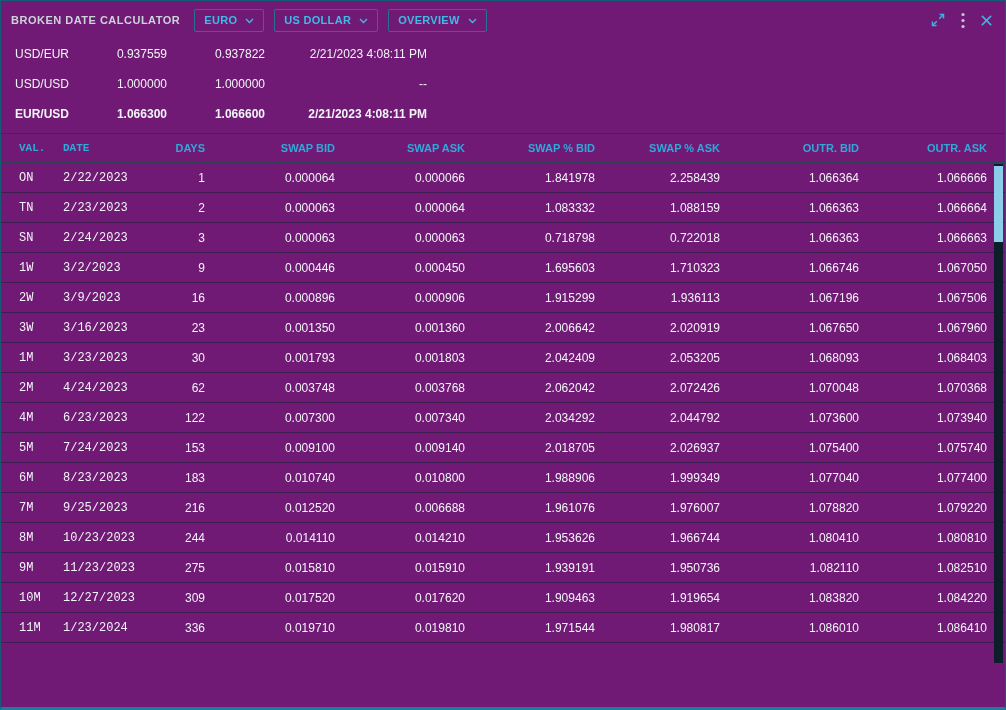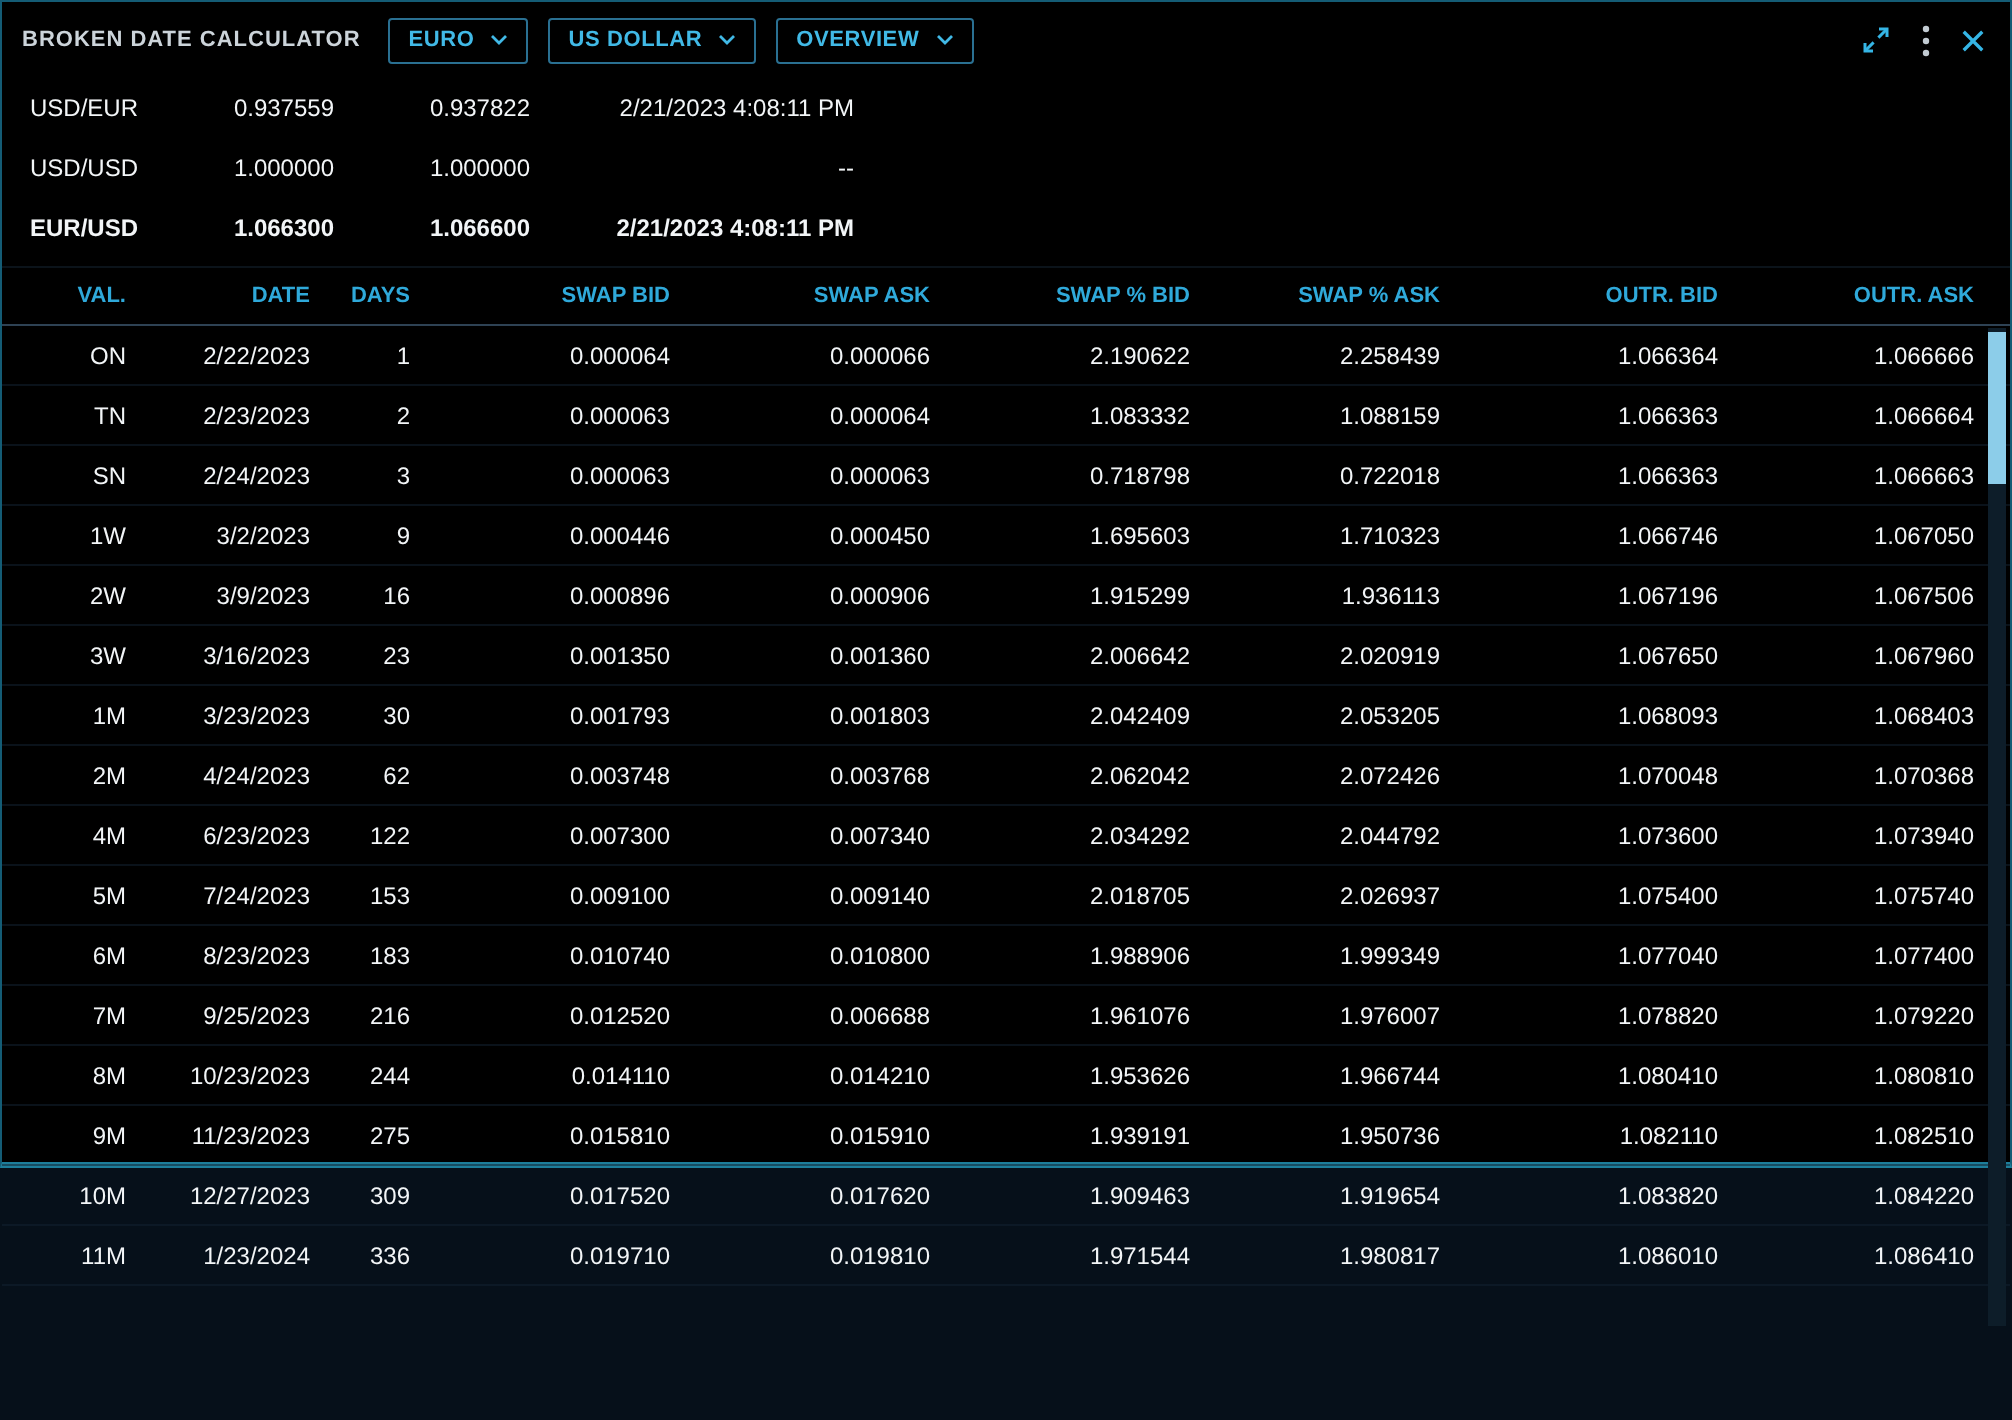--- a/index.html
+++ b/index.html
@@ -4,22 +4,22 @@
 <style>
   * { box-sizing: border-box; margin: 0; padding: 0; }
   html, body { background: #06101a; }
   body {
     width: 1006px; height: 710px;
     font-family: "Liberation Sans", sans-serif;
     overflow: hidden;
   }
   .window {
     position: relative;
-    width: 1006px; height: 584px;
-    background: #000000;
+    width: 1006px; height: 710px;
+    background: #701a75;
     border: 1px solid #145c75;
     border-bottom: 3px solid #1d7e9b;
   }
 
   
   .titlebar {
     height: 38px;
     display: flex; align-items: center;
     padding: 0 12px 0 10px;
     gap: 10px;
@@ -88,21 +88,21 @@
     border-bottom: 1px solid #2e4254;
   }
   .trow {
     height: 30px;
     color: #f2f5f7;
     font-size: 12px;
     border-bottom: 1px solid #12223088;
     font-variant-numeric: tabular-nums;
   }
   .hcell, .cell { text-align: right; padding-right: 2px; }
-  .hcell.h0, .cell.c0, .hcell.h1, .cell.c1 { text-align: right; padding-right: 0; }
+  .hcell.h0, .cell.c0, .hcell.h1, .cell.c1 { text-align: left; padding-right: 0; font-family: Liberation Mono, monospace; }
 
   
   .scrollbar {
     position: absolute;
     top: 31px; right: 2px; bottom: -20px;
     width: 9px;
     background: #0d1d29;
   }
   .scroll-thumb {
     width: 9px; height: 76px;
@@ -206,21 +206,21 @@
       <span class="hcell h7">OUTR. BID</span>
       <span class="hcell h8">OUTR. ASK</span>
     </div>
     <div id="table-rows">
         <div class="trow">
           <span class="cell c0">ON</span>
           <span class="cell c1">2/22/2023</span>
           <span class="cell c2">1</span>
           <span class="cell c3">0.000064</span>
           <span class="cell c4">0.000066</span>
-          <span class="cell c5">2.190622</span>
+          <span class="cell c5">1.841978</span>
           <span class="cell c6">2.258439</span>
           <span class="cell c7">1.066364</span>
           <span class="cell c8">1.066666</span>
         </div>
         <div class="trow">
           <span class="cell c0">TN</span>
           <span class="cell c1">2/23/2023</span>
           <span class="cell c2">2</span>
           <span class="cell c3">0.000063</span>
           <span class="cell c4">0.000064</span>

